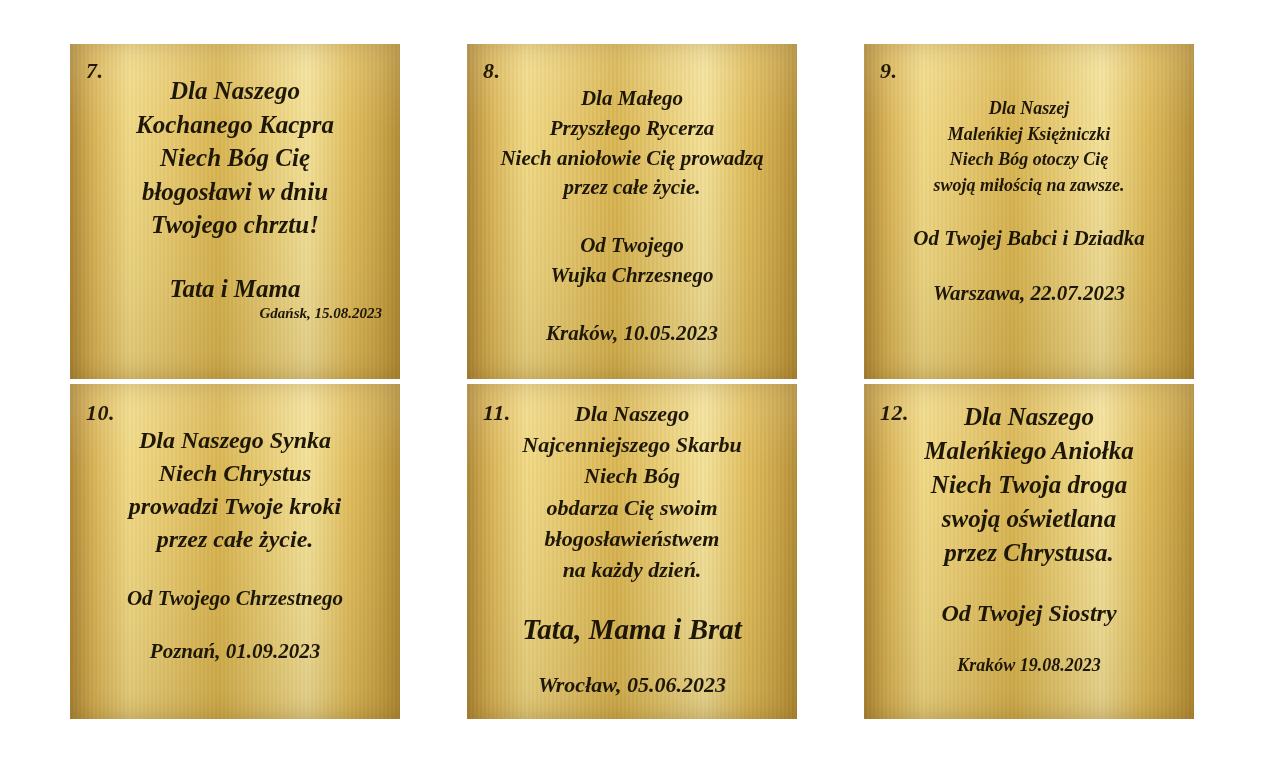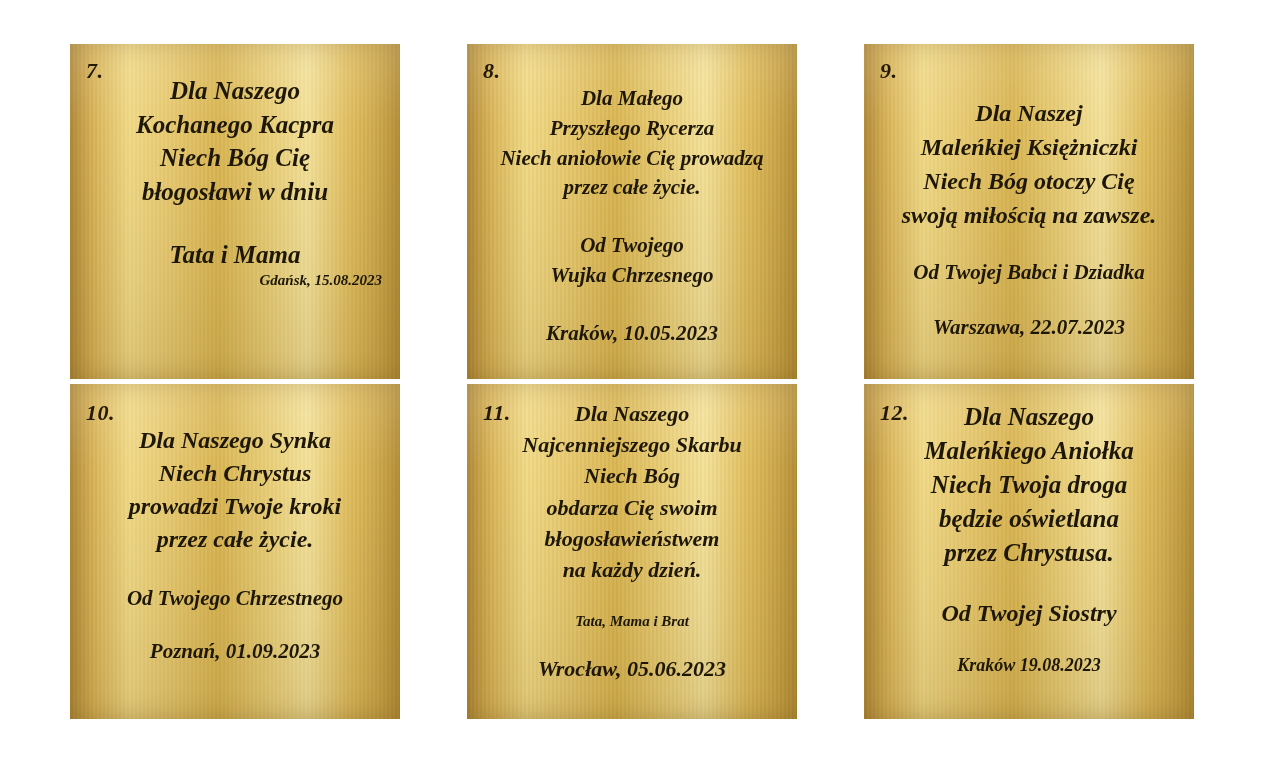--- a/index.html
+++ b/index.html
@@ -112,34 +112,34 @@
   }
 
   
   .p8 .plate-body { padding-top: 40px; }
   .p8 .main { font-size: 21px; line-height: 1.42; }
   .p8 .from { font-size: 21px; line-height: 1.42; margin-top: 28px; }
   .p8 .place { font-size: 21px; margin-top: 30px; }
 
   
   .p9 .plate-body { padding-top: 52px; }
-  .p9 .main { font-size: 24px; line-height: 1.42; }
+  .p9 .main { font-size: 18px; line-height: 1.42; }
   .p9 .from { font-size: 21px; margin-top: 28px; }
   .p9 .place { font-size: 21px; margin-top: 30px; }
 
   
   .p10 .plate-body { padding-top: 40px; }
   .p10 .main { font-size: 24px; line-height: 1.38; }
   .p10 .from { font-size: 21px; margin-top: 30px; }
   .p10 .place { font-size: 21px; margin-top: 28px; text-align: center; }
 
   
   .p11 .plate-body { padding-top: 14px; }
   .p11 .main { font-size: 22px; line-height: 1.42; }
-  .p11 .from { font-size: 15px; margin-top: 28px; }
+  .p11 .from { font-size: 29px; margin-top: 28px; }
   .p11 .place { font-size: 22px; margin-top: 26px; }
 
   
   .p12 .plate-body { padding-top: 16px; }
   .p12 .main { font-size: 25px; line-height: 1.36; }
   .p12 .from { font-size: 24px; margin-top: 30px; }
   .p12 .place { font-size: 18px; margin-top: 28px; }
 
   .p11 .plate-number, .p10 .plate-number, .p12 .plate-number { top: 16px; }
 </style>
@@ -150,20 +150,21 @@
   <div class="grid">
 
     <div class="plate p7">
       <div class="plate-number">7.</div>
       <div class="plate-body">
         <div class="block main">
           <span class="line">Dla Naszego</span>
           <span class="line">Kochanego Kacpra</span>
           <span class="line">Niech Bóg Cię</span>
           <span class="line">błogosławi w dniu</span>
+          <span class="line">Twojego chrztu!</span>
         </div>
         <div class="block from">
           <span class="line">Tata i Mama</span>
         </div>
         <div class="block place">
           <span class="line">Gdańsk, 15.08.2023</span>
         </div>
       </div>
     </div>
 
@@ -242,21 +243,21 @@
       </div>
     </div>
 
     <div class="plate p12">
       <div class="plate-number">12.</div>
       <div class="plate-body">
         <div class="block main">
           <span class="line">Dla Naszego</span>
           <span class="line">Maleńkiego Aniołka</span>
           <span class="line">Niech Twoja droga</span>
-          <span class="line">będzie oświetlana</span>
+          <span class="line">swoją oświetlana</span>
           <span class="line">przez Chrystusa.</span>
         </div>
         <div class="block from">
           <span class="line">Od Twojej Siostry</span>
         </div>
         <div class="block place">
           <span class="line">Kraków 19.08.2023</span>
         </div>
       </div>
     </div>

